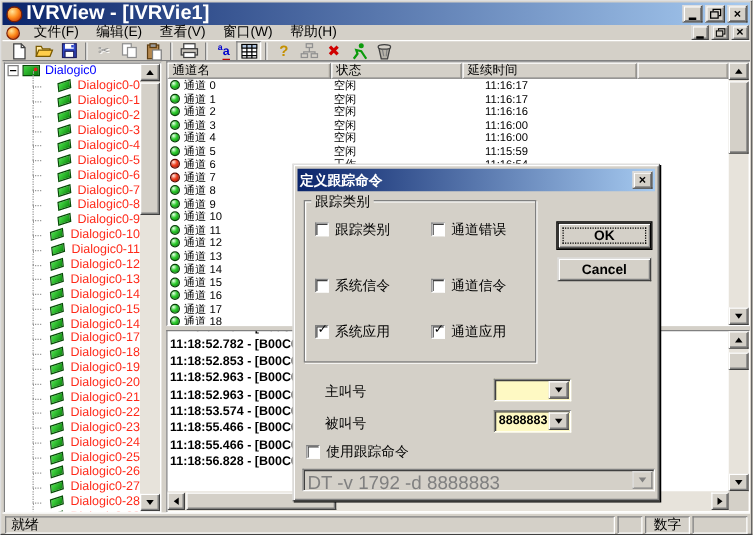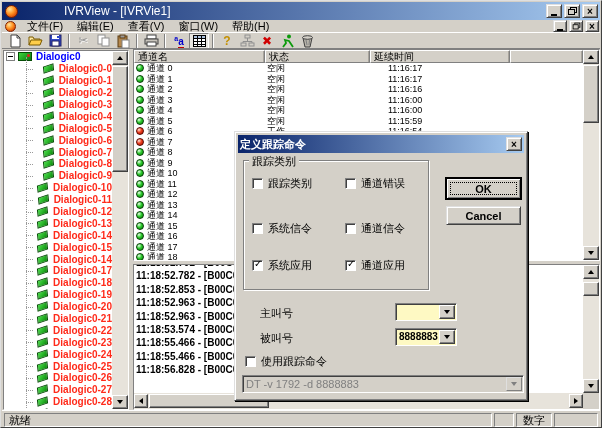--- a/index.html
+++ b/index.html
@@ -6,21 +6,21 @@
   html,body { width:602px; height:428px; }
   body { position:relative; background:#d4d0c8; overflow:hidden; font-size:11px; color:#000; }
   .window { position:absolute; inset:0; border:1px solid #404040; border-top-color:#dfdfdf; border-left-color:#dfdfdf; background:#d4d0c8; }
 
   
   .raised { border:1px solid; border-color:#dfdfdf #404040 #404040 #dfdfdf; box-shadow:inset 1px 1px 0 #fff, inset -1px -1px 0 #808080; background:#d4d0c8; }
 
   
   .titlebar { position:absolute; left:1px; top:1px; right:1px; height:18px; background:linear-gradient(90deg,#0a246a,#a6caf0); display:flex; align-items:center; padding:0 2px; }
   .app-ico { width:13px; height:13px; border-radius:50%; background:radial-gradient(circle at 35% 30%,#ffe49a,#ff9020 45%,#c83200 90%); border:1px solid #802000; margin:0 3px 0 1px; flex:none; }
-  .title-text { color:#fff; font-weight:normal; font-size:12px; flex:1; white-space:nowrap; overflow:hidden;margin-left:43px; }
+  .title-text { color:#fff; font-weight:bold; font-size:16px; flex:1; white-space:nowrap; overflow:hidden; }
   .wbtns { display:flex; gap:2px; }
   .wbtn { width:16px; height:14px; display:flex; align-items:center; justify-content:center; font-size:10px; font-weight:bold; color:#000; }
   .minbar { width:6px; height:2px; background:#000; margin-top:7px; }
   .rest { position:relative; width:9px; height:8px; }
   .rest::before { content:''; position:absolute; right:0; top:0; width:5px; height:4px; border:1px solid #000; }
   .rest::after  { content:''; position:absolute; left:0; bottom:0; width:5px; height:4px; border:1px solid #000; background:#d4d0c8; }
 
   
   .menubar { position:absolute; left:1px; top:19px; right:1px; height:12px; display:flex; align-items:center; background:#d4d0c8; }
   .mdi-ico { width:11px; height:11px; border-radius:50%; background:radial-gradient(circle at 35% 30%,#ffe49a,#ff9020 45%,#c83200 90%); border:1px solid #802000; margin:0 4px 0 3px; flex:none; }
@@ -34,21 +34,21 @@
   .tbtn { width:20px; height:16px; display:flex; align-items:center; justify-content:center; flex:none; }
   .tbtn.pressed { border:1px solid; border-color:#808080 #fff #fff #808080; background:#e9e7e1; }
   .tsep { width:2px; height:14px; border-left:1px solid #808080; border-right:1px solid #fff; margin:0 3px; flex:none; }
   .gtxt { color:#909090; text-shadow:1px 1px 0 #fff; font-size:11px; }
 
   
   .client { position:absolute; left:1px; top:47px; right:1px; height:362px; background:#d4d0c8; border-top:1px solid #808080; }
 
   
   .tree { position:absolute; left:1px; top:1px; width:126px; height:360px; background:#fff; border:1px solid; border-color:#808080 #fff #fff #808080; overflow:hidden; }
-  .tree-items { position:absolute; left:0; top:0; right:16px; bottom:0; overflow:hidden;font-weight:bold; }
+  .tree-items { position:absolute; left:0; top:0; right:16px; bottom:0; overflow:hidden; }
   .titem { height:11.9px; display:flex; align-items:center; white-space:nowrap; position:relative; font-size:10px; }
   .troot .texp { width:9px; height:9px; background:#fff; border:1px solid #808080; margin:0 3px 0 2px; position:relative; flex:none; }
   .texp::after { content:''; position:absolute; left:1px; top:3px; width:5px; height:1px; background:#000; }
   .rooticon { width:14px; height:9px; background:linear-gradient(135deg,#3ed43e,#0c7a0c); border:1px solid #054d05; position:relative; margin-right:4px; flex:none; }
   .rooticon::after { content:''; position:absolute; right:1px; top:1px; width:3px; height:3px; border-radius:50%; background:#e02020; }
   .tchild { padding-left:30px;justify-content:flex-end; }
   .tchild::before { content:''; position:absolute; left:22px; top:-6px; height:12px; border-left:1px dotted #9a9a9a; }
   .tchild::after { content:''; position:absolute; left:22px; top:6px; width:7px; border-top:1px dotted #9a9a9a; }
   .board { width:11px; height:7px; background:linear-gradient(135deg,#4be04b,#0c8a0c); border:1px solid #054d05; transform:rotate(-18deg) skewX(-12deg); margin-right:5px; flex:none; }
   .tlabel.red { color:#ff2a1a; }
@@ -102,21 +102,21 @@
   .cbox { width:11px; height:11px; background:#fff; border:1px solid; border-color:#808080 #fff #fff #808080; box-shadow:inset 1px 1px 0 #404040; margin-right:5px; position:relative; flex:none; }
   .cbox.checked::after { content:'✓'; position:absolute; left:1px; top:-3px; font-size:10px; font-weight:bold; color:#000; }
   .btn { position:absolute; background:#d4d0c8; border:1px solid; border-color:#dfdfdf #404040 #404040 #dfdfdf; box-shadow:inset 1px 1px 0 #fff, inset -1px -1px 0 #808080; display:flex; align-items:center; justify-content:center; font-weight:bold; font-size:11px; }
   .btn.focused { border:1px solid #000; outline:1px solid #000; outline-offset:0; }
   .btn.focused::after { content:''; position:absolute; inset:3px; border:1px dotted #000; }
   .dlabel { position:absolute; font-size:11px; }
   .combo { position:absolute; height:18px; background:#fef9c3; border:1px solid; border-color:#808080 #fff #fff #808080; box-shadow:inset 1px 1px 0 #404040; display:flex; }
   .combo .val { flex:1; font-size:10px; font-weight:bold; padding:2px 0 0 3px; overflow:hidden; white-space:nowrap; }
   .combo .drop { width:16px; margin:1px; background:#d4d0c8; border:1px solid; border-color:#fff #404040 #404040 #fff; box-shadow:inset -1px -1px 0 #808080; display:flex; align-items:center; justify-content:center; }
   .combo.disabled { background:#d4d0c8; }
-  .combo.disabled .val { color:#808080; font-weight:normal; font-size:11px; }
+  .combo.disabled .val { color:#808080; font-weight:normal; font-size:15px; }
   .combo.disabled .drop { border-color:#dfdfdf #808080 #808080 #dfdfdf; box-shadow:none; }
   .combo.disabled .t-down { border-top-color:#808080; }
 </style>
 </head>
 <body>
 
 <div class="window">
 
   <div class="titlebar">
     <span class="app-ico"></span>

